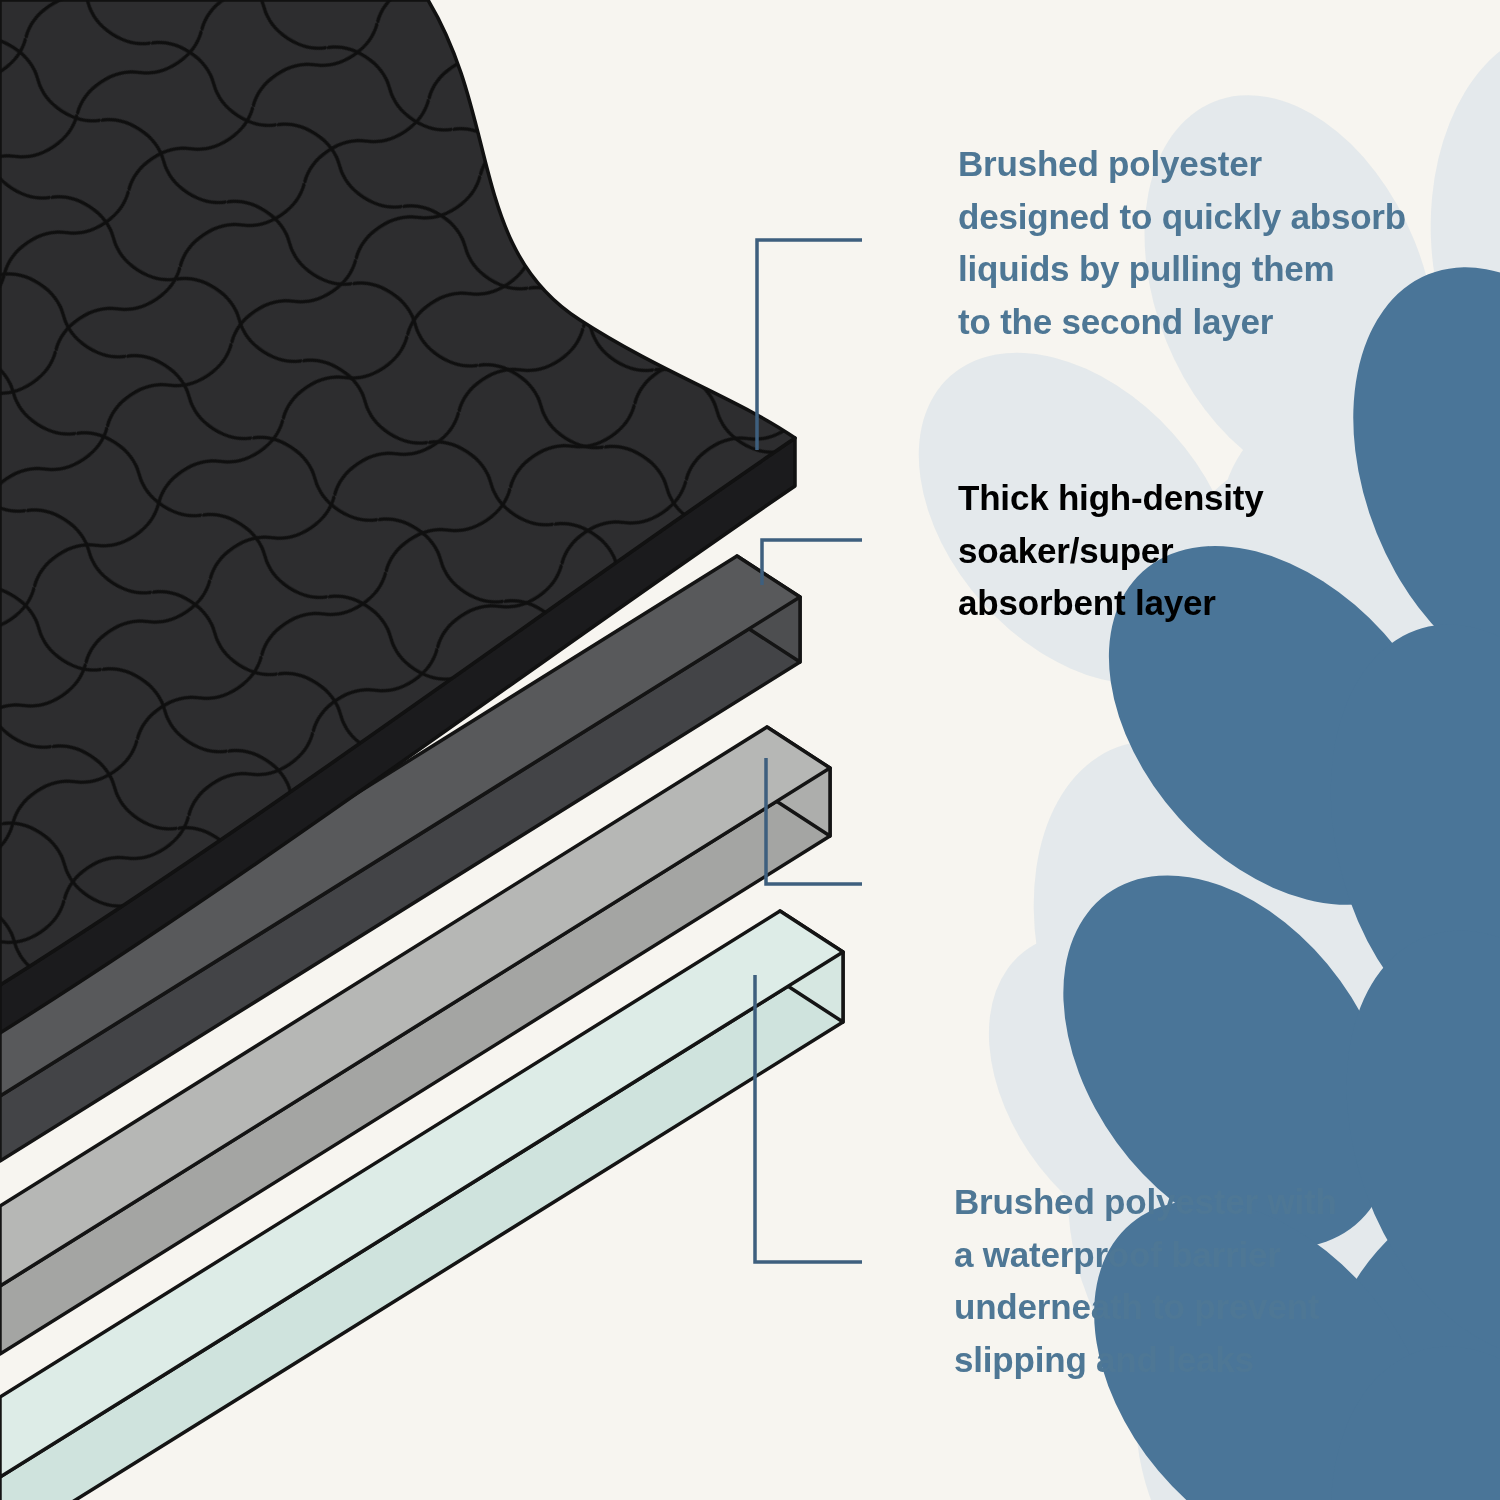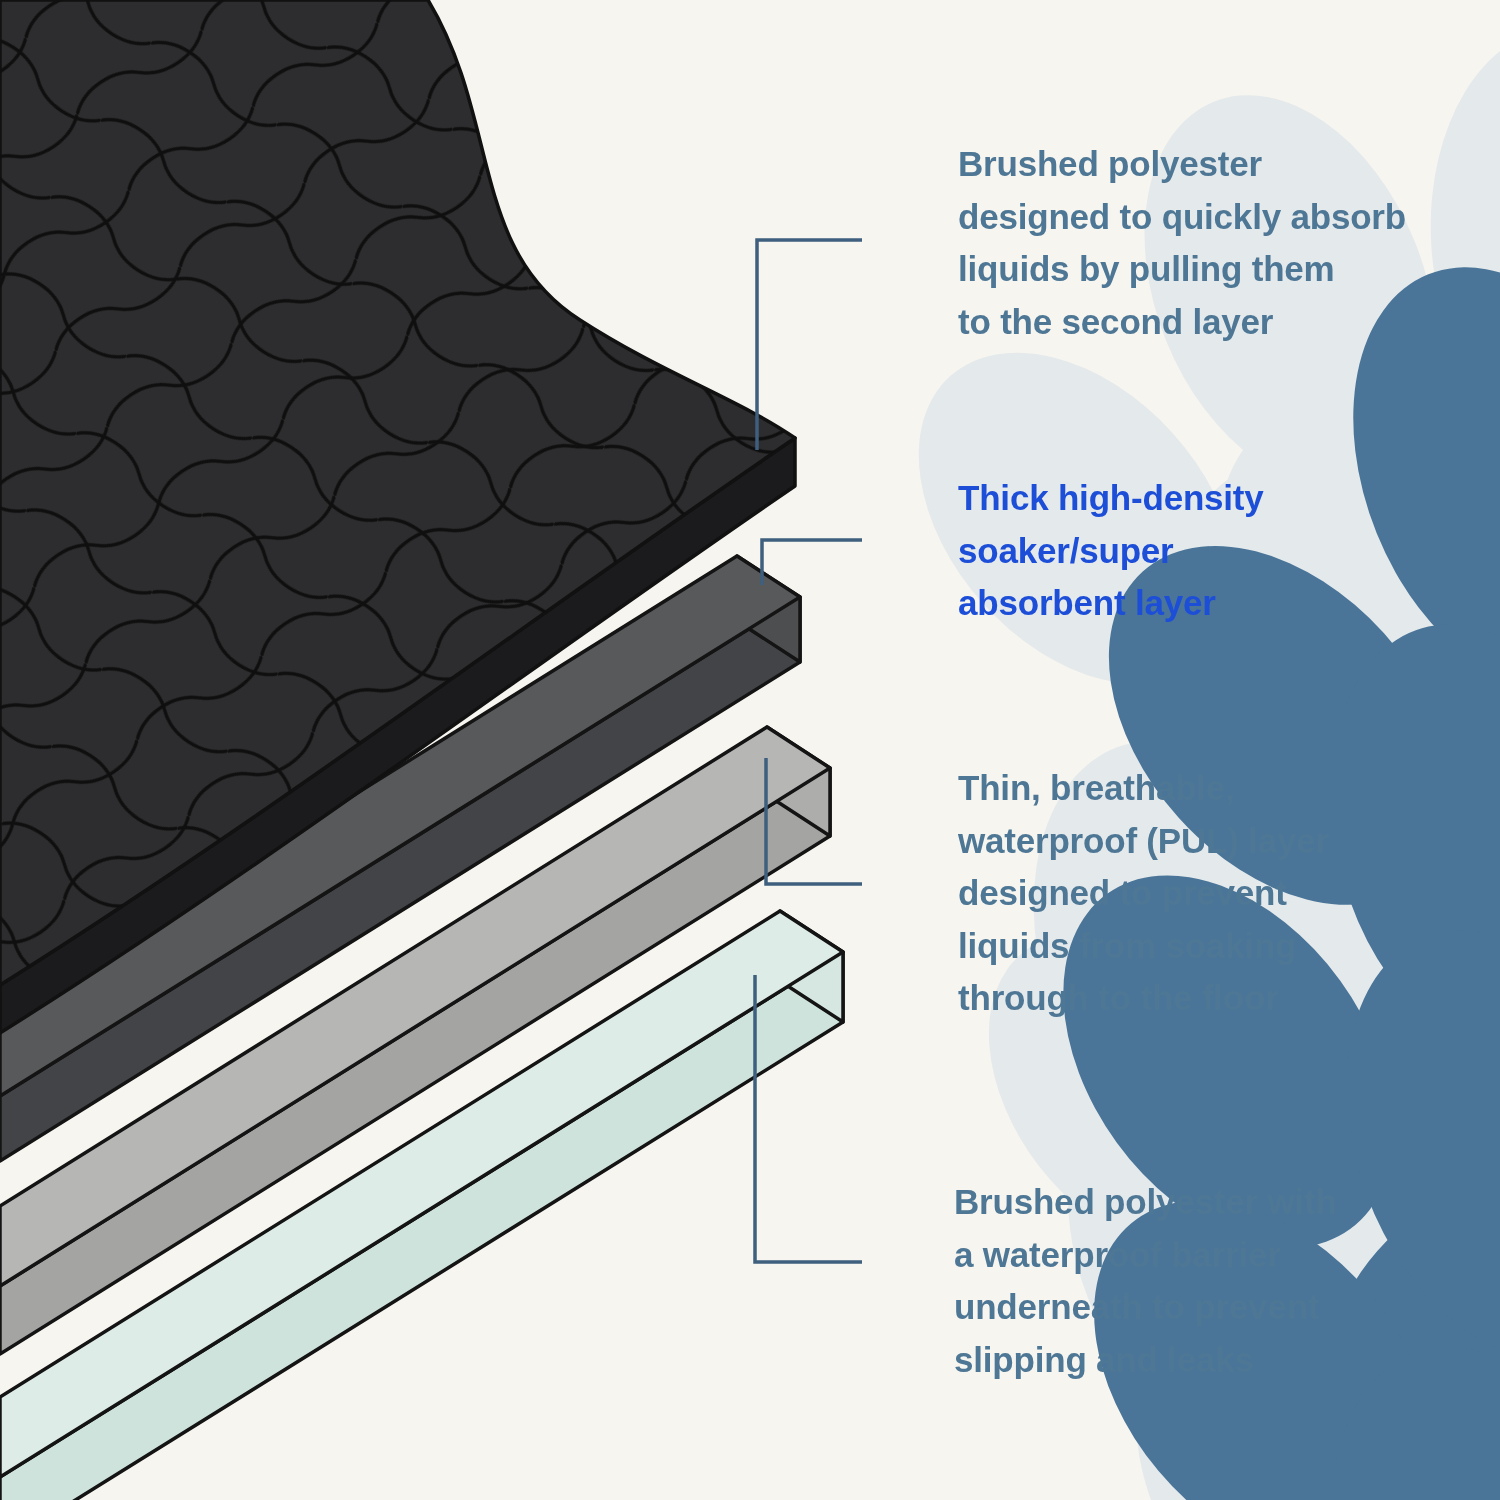--- a/index.html
+++ b/index.html
@@ -109,26 +109,21 @@
       <use href="#paw" transform="translate(910,540) rotate(-6) scale(0.92)" fill="#4a7598"></use>
       <use href="#paw" transform="translate(910,884) rotate(-10) scale(0.92)" fill="#4a7598"></use>
       <use href="#paw" transform="translate(910,1262) rotate(-6) scale(0.92)" fill="#4a7598"></use>
     </g>
   </svg>
 
   <div class="callout c1" style="color: rgb(78, 119, 149);">Brushed polyester
 designed to quickly absorb
 liquids by pulling them
 to the second layer</div>
-  <div class="callout c2" style="color: #1d4ed8;">Thick high-density
+  <div class="callout c2" style="color: #000000;">Thick high-density
 soaker/super
 absorbent layer</div>
-  <div class="callout c3" style="color: rgb(78, 119, 149);">Thin, breathable,
-waterproof (PUL) layer
-designed to prevent
-liquids from soaking
-through to the floor</div>
   <div class="callout c4" style="color: rgb(78, 119, 149);">Brushed polyester with
 a waterproof barrier
 underneath to prevent
 slipping and leaks</div>
 
 </div>
 
 </body></html>

